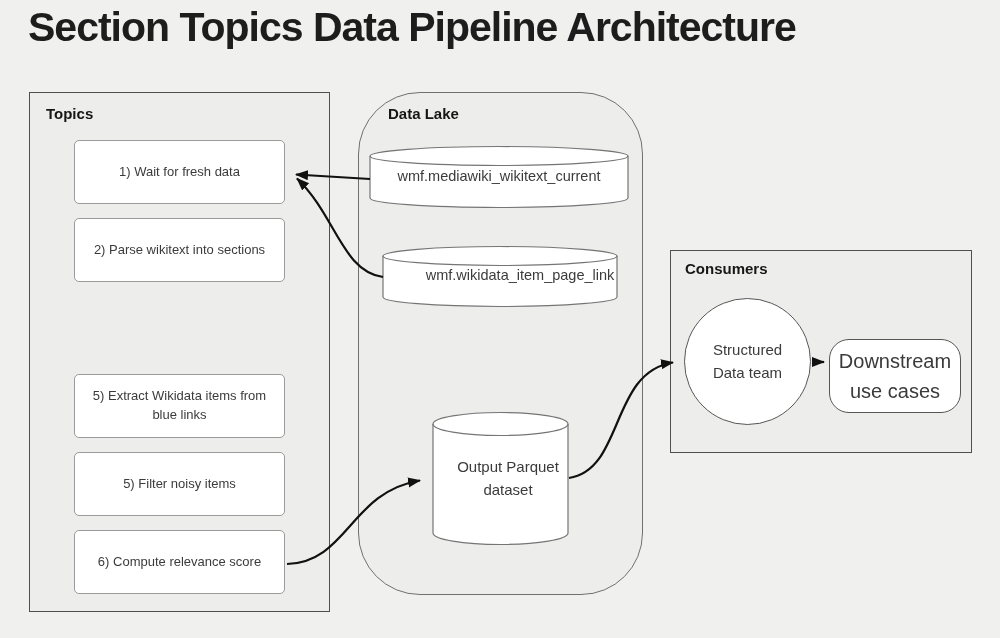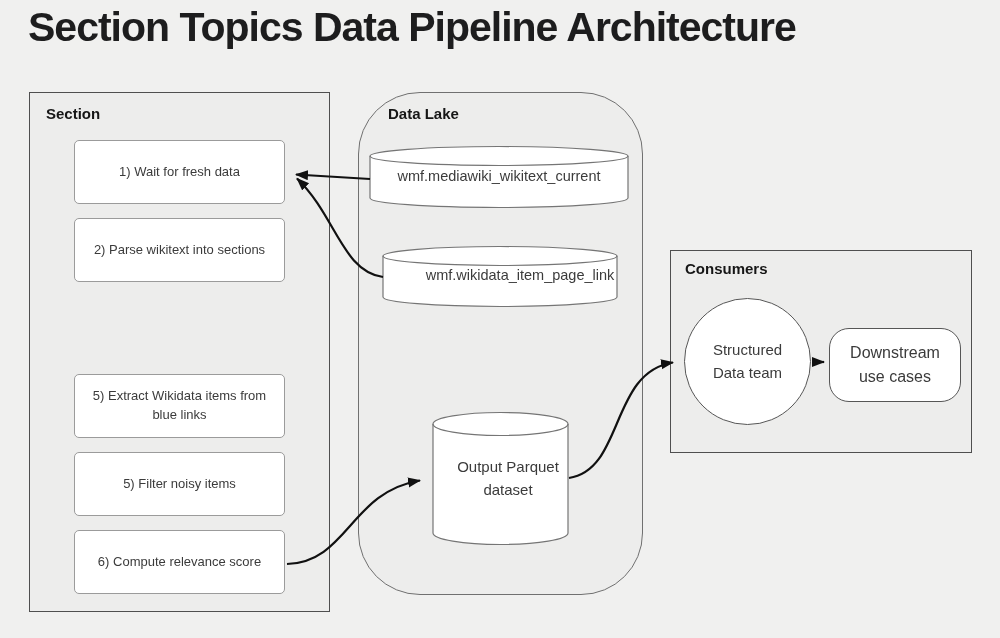--- a/index.html
+++ b/index.html
@@ -45,23 +45,23 @@
   .step-2{top:218px;}
   .step-3{top:296px;}
   .step-4{top:374px;}
   .step-5{top:452px;}
   .step-6{top:530px;}
 
   .circle-node{position:absolute;left:684px;top:298px;width:127px;height:127px;border-radius:50%;
         background:var(--node-fill);border:1.3px solid var(--shape-border);display:flex;
         align-items:center;justify-content:center;text-align:center;font-size:15px;
         color:var(--text);line-height:1.5;padding:0 20px;}
-  .rounded-node{position:absolute;left:829px;top:328px;width:132px;height:74px;border-radius:20px;
+  .rounded-node{position:absolute;left:829px;top:339px;width:132px;height:74px;border-radius:20px;
         background:var(--node-fill);border:1.3px solid var(--shape-border);display:flex;
-        align-items:center;justify-content:center;text-align:center;font-size:16px;
+        align-items:center;justify-content:center;text-align:center;font-size:20px;
         color:var(--text);line-height:1.5;padding:0 8px;}
 
   .overlay{position:absolute;left:0;top:0;width:1000px;height:638px;pointer-events:none;}
   .cyl{fill:var(--node-fill);stroke:var(--cylinder-border);stroke-width:1.2;}
   .cyl-rim{fill:none;stroke:var(--cylinder-border);stroke-width:1.2;}
   .edge{fill:none;stroke:var(--arrow);stroke-width:2.2;}
   .arrowhead{fill:var(--arrow);}
 
   .cyl-label{position:absolute;text-align:center;color:var(--text);}
   .dl1-label{left:370px;top:168px;width:258px;font-size:14.5px;}
@@ -69,21 +69,21 @@
   .dl3-label{left:435px;top:456px;width:130px;font-size:15px;line-height:1.5;margin-left:8px;}
 </style>
 </head>
 <body>
 
 <div class="stage">
 
   <div class="title">Section Topics Data Pipeline Architecture</div>
 
   <div class="container airflow-box"></div>
-  <div class="container-label airflow-label">Section</div>
+  <div class="container-label airflow-label">Topics</div>
 
   <div class="step step-1">1) Wait for fresh data</div>
   <div class="step step-2">2) Parse wikitext into sections</div>
   <div class="step step-4">5) Extract Wikidata items from blue links</div>
   <div class="step step-5">5) Filter noisy items</div>
   <div class="step step-6">6) Compute relevance score</div>
 
   <div class="container datalake-box"></div>
   <div class="container-label datalake-label">Data Lake</div>
 

